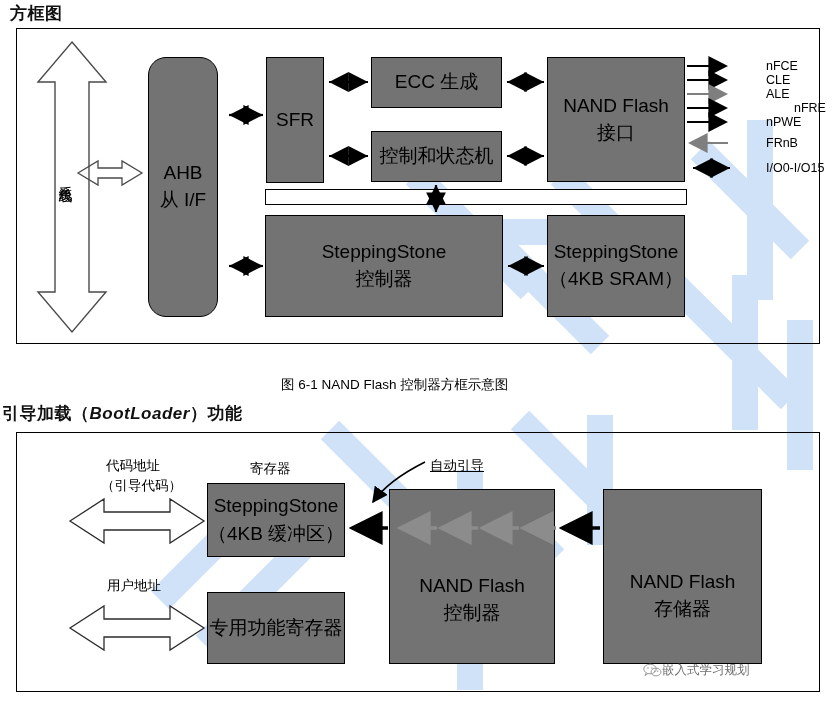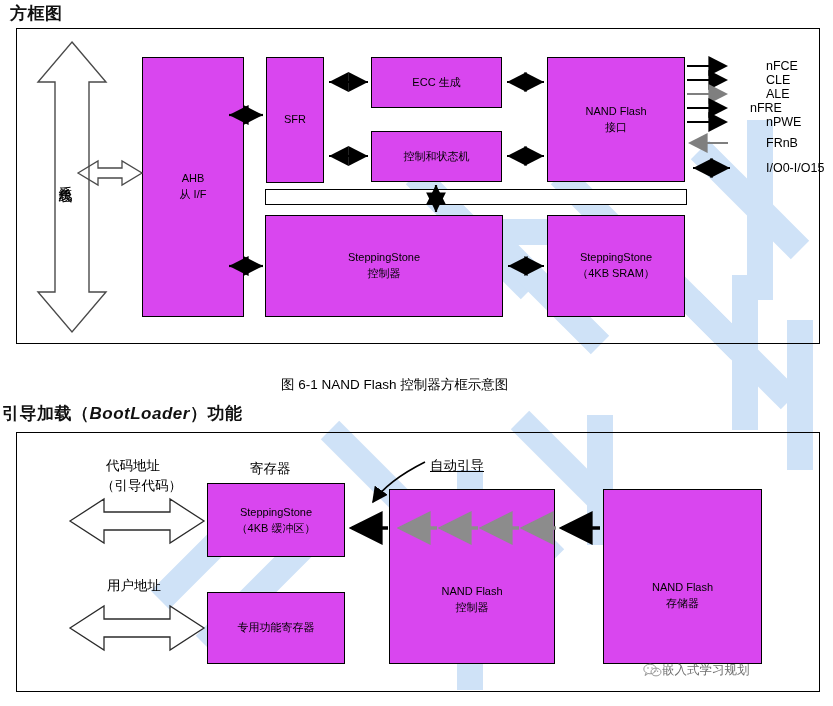--- a/index.html
+++ b/index.html
@@ -19,23 +19,23 @@
     position:absolute;font-size:17px;font-weight:bold;letter-spacing:.5px;
     white-space:nowrap;z-index:4;color:#111;
   }
   .h-sec .ital{font-style:italic;font-weight:bold;}
 
   
   .panel{position:absolute;border:1px solid #000;background:transparent;z-index:1;}
 
   
   .box{
-    position:absolute;border:1.3px solid #000;background:#d946ef;z-index:3;
+    position:absolute;border:1.3px solid #000;background:#737373;z-index:3;
     display:flex;flex-direction:column;align-items:center;justify-content:center;
-    text-align:center;line-height:1.42;font-size:11px;box-sizing:border-box;
+    text-align:center;line-height:1.42;font-size:19px;box-sizing:border-box;
   }
   .box .l1,.box .l2{display:block;white-space:nowrap;}
   .box.tight{line-height:1.5;}
 
   
   .busbar{position:absolute;border:1.4px solid #000;background:#fff;z-index:3;}
 
   
   .lbl{position:absolute;font-size:13.5px;white-space:nowrap;z-index:4;}
   .lbl.sm{font-size:12.5px;padding-left:28px;}
@@ -91,21 +91,21 @@
       </g>
     </svg>
   </div>
 
   <div class="h-sec" style="left:2px;top:2px;margin-left:8px;">方框图</div>
 
   <div class="panel" style="left:16px;top:28px;width:802px;height:314px;"></div>
 
   <div class="vtext" style="left:56px;top:175px;">系统总线</div>
 
-  <div class="box" style="left:142px;top:57px;width:102px;height:260px;">
+  <div class="box" style="left:148px;top:57px;width:70px;height:260px;border-radius:18px;">
     <span class="l1">AHB</span>
     <span class="l2">从 I/F</span>
   </div>
 
   <div class="box" style="left:266px;top:57px;width:58px;height:126px;">
     <span class="l1">SFR</span>
   </div>
 
   <div class="box" style="left:371px;top:57px;width:131px;height:51px;">
     <span class="l1">ECC 生成</span>
@@ -219,21 +219,21 @@
     </g>
     <g stroke="#000" stroke-width="2.2">
       <line x1="693" y1="168" x2="728" y2="168" marker-end="url(#ah)"></line>
       <line x1="730" y1="168" x2="695" y2="168" marker-end="url(#ah)"></line>
     </g>
   </svg>
 
   <div class="lbl sm" style="left:738px;top:59px;">nFCE</div>
   <div class="lbl sm" style="left:738px;top:73px;">CLE</div>
   <div class="lbl sm" style="left:738px;top:87px;">ALE</div>
-  <div class="lbl sm" style="left:722px;top:101px;">nFRE</div>
+  <div class="lbl sm" style="left:766px;top:101px;">nFRE</div>
   <div class="lbl sm" style="left:738px;top:115px;">nPWE</div>
   <div class="lbl sm" style="left:738px;top:136px;">FRnB</div>
   <div class="lbl sm" style="left:738px;top:161px;">I/O0-I/O15</div>
 
   <div class="cap" style="left:281px;top:376px;">图 6-1 NAND Flash 控制器方框示意图</div>
 
   <div class="h-sec" style="left:2px;top:402px;">
     <span>引导加载（</span><span class="ital">BootLoader</span><span>）功能</span>
   </div>
 

